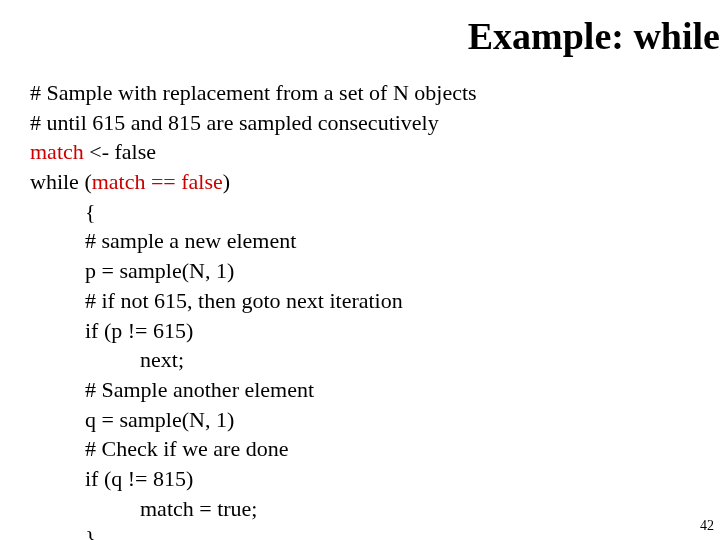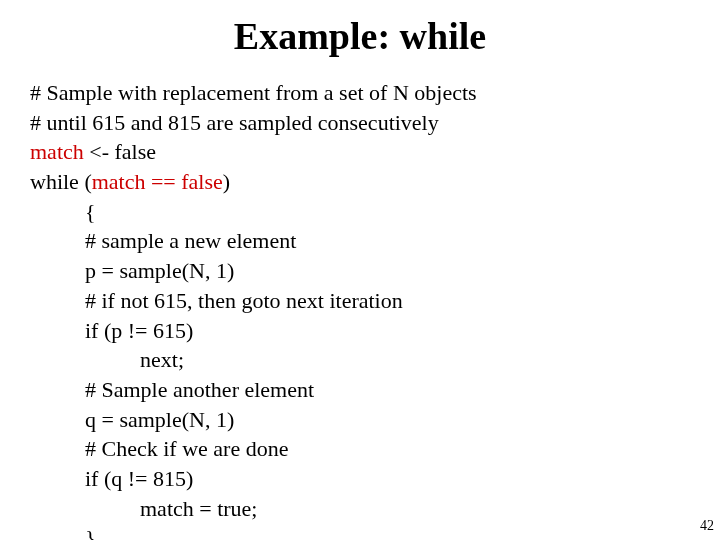--- a/index.html
+++ b/index.html
@@ -15,21 +15,21 @@
   }
   .slide {
     width: 720px;
     height: 540px;
     position: relative;
     box-sizing: border-box;
   }
   .title {
     font-size: 38px;
     font-weight: bold;
-    text-align: center;
+    text-align: right;
     padding-top: 14px;
     padding-bottom: 20px;
   }
   .code {
     font-size: 22px;
     line-height: 1.35;
     padding-left: 30px;
     white-space: pre;
   }
   .code .red { color: #cc0000; }

